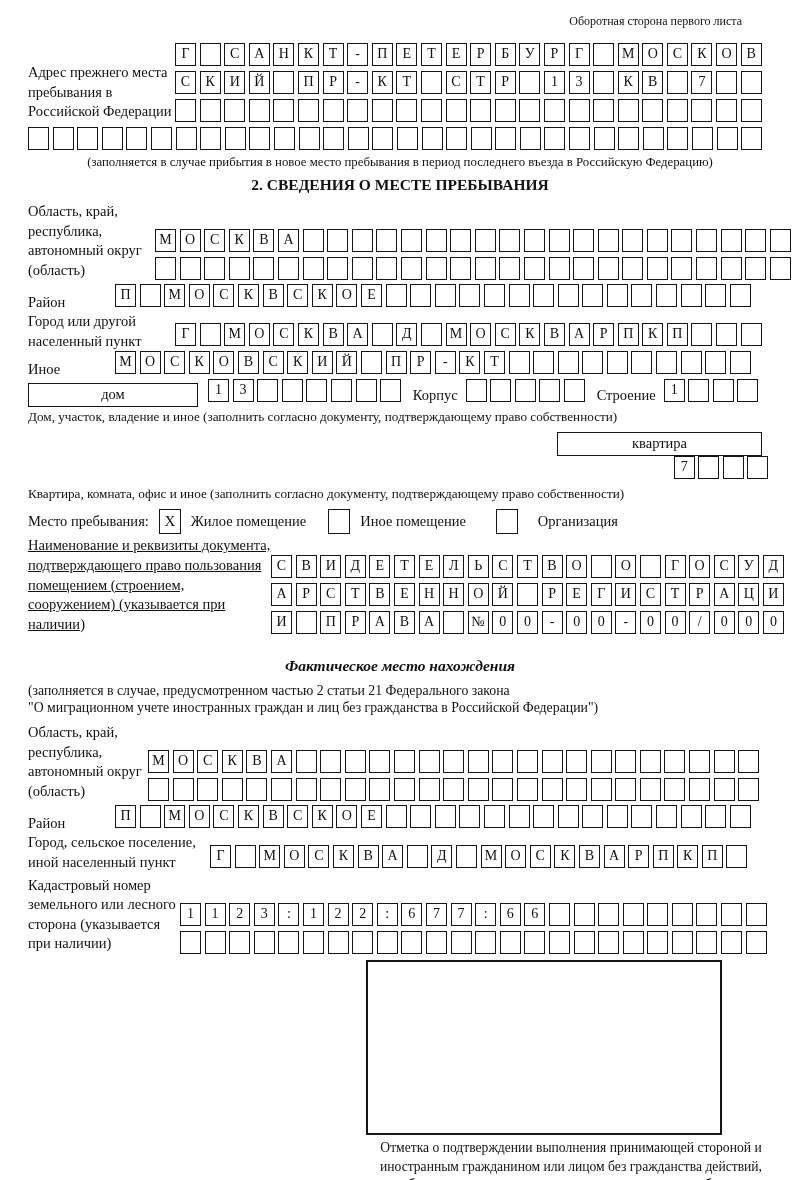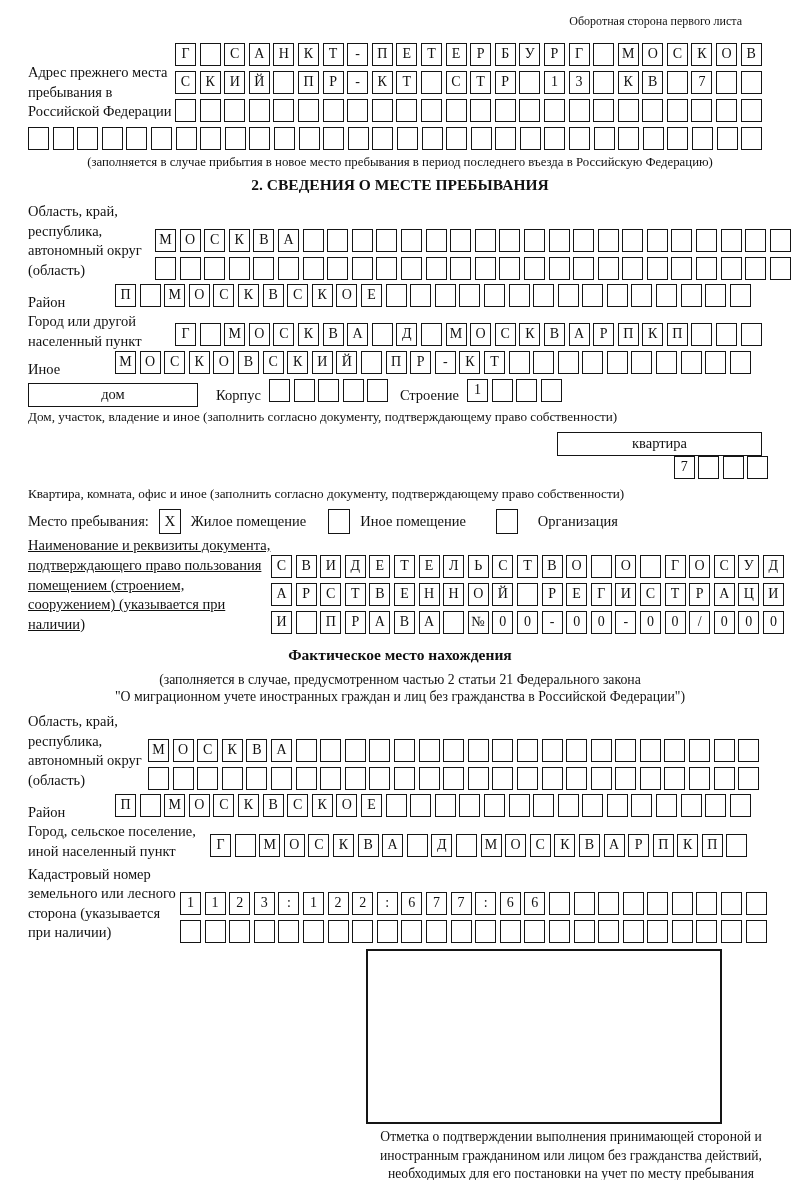--- a/index.html
+++ b/index.html
@@ -33,21 +33,21 @@
   }
   .inline-lbl{font-size:14.5px;line-height:24px;margin:0 8px;flex-shrink:0;}
   .chk{
     display:inline-block;width:22px;height:25px;
     border:1.6px solid #151515;box-sizing:border-box;
     text-align:center;font-size:15px;line-height:22px;
     vertical-align:middle;margin:0 10px;
   }
   .mesto-row{display:flex;align-items:center;font-size:14.5px;margin:2px 0 2px 0;}
   .mesto-note{font-size:13.5px;text-align:center;width:620px;margin-bottom:8px;}
-  .fact-note{font-size:13.8px;text-align:center;margin:1px 0;}
+  .fact-note{font-size:13.8px;margin:1px 0;}
   .stamp-box{
     border:2px solid #151515;box-sizing:border-box;
     width:356px;height:175px;margin-left:338px;margin-top:6px;
   }
   .stamp-caption{
     width:430px;margin-left:328px;margin-top:4px;
     font-size:13.6px;text-align:center;line-height:1.38;
   }
   .mb0{margin-bottom:0;}
 </style>
@@ -89,20 +89,21 @@
     <div class="cells" style="margin-top:6px;"><span class="cell">Г</span><span class="cell"></span><span class="cell">М</span><span class="cell">О</span><span class="cell">С</span><span class="cell">К</span><span class="cell">В</span><span class="cell">А</span><span class="cell"></span><span class="cell">Д</span><span class="cell"></span><span class="cell">М</span><span class="cell">О</span><span class="cell">С</span><span class="cell">К</span><span class="cell">В</span><span class="cell">А</span><span class="cell">Р</span><span class="cell">П</span><span class="cell">К</span><span class="cell">П</span><span class="cell"></span><span class="cell"></span><span class="cell"></span></div>
   </div>
 
   <div class="row">
     <div class="lbl" style="width:87px;">Иное</div>
     <div class="cells"><span class="cell">М</span><span class="cell">О</span><span class="cell">С</span><span class="cell">К</span><span class="cell">О</span><span class="cell">В</span><span class="cell">С</span><span class="cell">К</span><span class="cell">И</span><span class="cell">Й</span><span class="cell"></span><span class="cell">П</span><span class="cell">Р</span><span class="cell">-</span><span class="cell">К</span><span class="cell">Т</span><span class="cell"></span><span class="cell"></span><span class="cell"></span><span class="cell"></span><span class="cell"></span><span class="cell"></span><span class="cell"></span><span class="cell"></span><span class="cell"></span><span class="cell"></span></div>
   </div>
 
   <div class="row" style="margin-bottom:2px;">
     <div class="widebox" style="width:170px;">дом</div>
+    <div class="cells"><span class="cell">1</span><span class="cell">3</span><span class="cell"></span><span class="cell"></span><span class="cell"></span><span class="cell"></span><span class="cell"></span><span class="cell"></span></div>
     <div class="inline-lbl">Корпус</div>
     <div class="cells"><span class="cell"></span><span class="cell"></span><span class="cell"></span><span class="cell"></span><span class="cell"></span></div>
     <div class="inline-lbl">Строение</div>
     <div class="cells"><span class="cell">1</span><span class="cell"></span><span class="cell"></span><span class="cell"></span></div>
   </div>
   <div class="caption">Дом, участок, владение и иное (заполнить согласно документу, подтверждающему право собственности)</div>
 
   <div class="row" style="margin-bottom:2px;flex-direction:column;">
     <div class="widebox" style="width:205px;">квартира</div>
     <div class="cells"><span class="cell">7</span><span class="cell"></span><span class="cell"></span><span class="cell"></span></div>
@@ -121,21 +122,21 @@
 
   <div class="row">
     <div class="lbl" style="width:243px;text-decoration:underline;">Наименование и реквизиты документа, подтверждающего право пользования помещением (строением, сооружением) (указывается при наличии)</div>
     <div class="rows-col">
       <div class="cells"><span class="cell">С</span><span class="cell">В</span><span class="cell">И</span><span class="cell">Д</span><span class="cell">Е</span><span class="cell">Т</span><span class="cell">Е</span><span class="cell">Л</span><span class="cell">Ь</span><span class="cell">С</span><span class="cell">Т</span><span class="cell">В</span><span class="cell">О</span><span class="cell"></span><span class="cell">О</span><span class="cell"></span><span class="cell">Г</span><span class="cell">О</span><span class="cell">С</span><span class="cell">У</span><span class="cell">Д</span></div>
       <div class="cells"><span class="cell">А</span><span class="cell">Р</span><span class="cell">С</span><span class="cell">Т</span><span class="cell">В</span><span class="cell">Е</span><span class="cell">Н</span><span class="cell">Н</span><span class="cell">О</span><span class="cell">Й</span><span class="cell"></span><span class="cell">Р</span><span class="cell">Е</span><span class="cell">Г</span><span class="cell">И</span><span class="cell">С</span><span class="cell">Т</span><span class="cell">Р</span><span class="cell">А</span><span class="cell">Ц</span><span class="cell">И</span></div>
       <div class="cells mb0"><span class="cell">И</span><span class="cell"></span><span class="cell">П</span><span class="cell">Р</span><span class="cell">А</span><span class="cell">В</span><span class="cell">А</span><span class="cell"></span><span class="cell">№</span><span class="cell">0</span><span class="cell">0</span><span class="cell">-</span><span class="cell">0</span><span class="cell">0</span><span class="cell">-</span><span class="cell">0</span><span class="cell">0</span><span class="cell">/</span><span class="cell">0</span><span class="cell">0</span><span class="cell">0</span></div>
     </div>
   </div>
 
-  <div class="sec-title" style="margin-top:12px;">Фактическое место нахождения</div>
+  <div class="sec-title" style="margin-top:23px;font-style:italic;">Фактическое место нахождения</div>
   <div class="fact-note">(заполняется в случае, предусмотренном частью 2 статьи 21 Федерального закона</div>
   <div class="fact-note" style="margin-bottom:7px;">"О миграционном учете иностранных граждан и лиц без гражданства в Российской Федерации")</div>
 
   <div class="row">
     <div class="lbl" style="width:120px;">Область, край, республика, автономный округ (область)</div>
     <div class="rows-col">
       <div class="cells"><span class="cell">М</span><span class="cell">О</span><span class="cell">С</span><span class="cell">К</span><span class="cell">В</span><span class="cell">А</span><span class="cell"></span><span class="cell"></span><span class="cell"></span><span class="cell"></span><span class="cell"></span><span class="cell"></span><span class="cell"></span><span class="cell"></span><span class="cell"></span><span class="cell"></span><span class="cell"></span><span class="cell"></span><span class="cell"></span><span class="cell"></span><span class="cell"></span><span class="cell"></span><span class="cell"></span><span class="cell"></span><span class="cell"></span></div>
       <div class="cells mb0"><span class="cell"></span><span class="cell"></span><span class="cell"></span><span class="cell"></span><span class="cell"></span><span class="cell"></span><span class="cell"></span><span class="cell"></span><span class="cell"></span><span class="cell"></span><span class="cell"></span><span class="cell"></span><span class="cell"></span><span class="cell"></span><span class="cell"></span><span class="cell"></span><span class="cell"></span><span class="cell"></span><span class="cell"></span><span class="cell"></span><span class="cell"></span><span class="cell"></span><span class="cell"></span><span class="cell"></span><span class="cell"></span></div>
     </div>
   </div>

